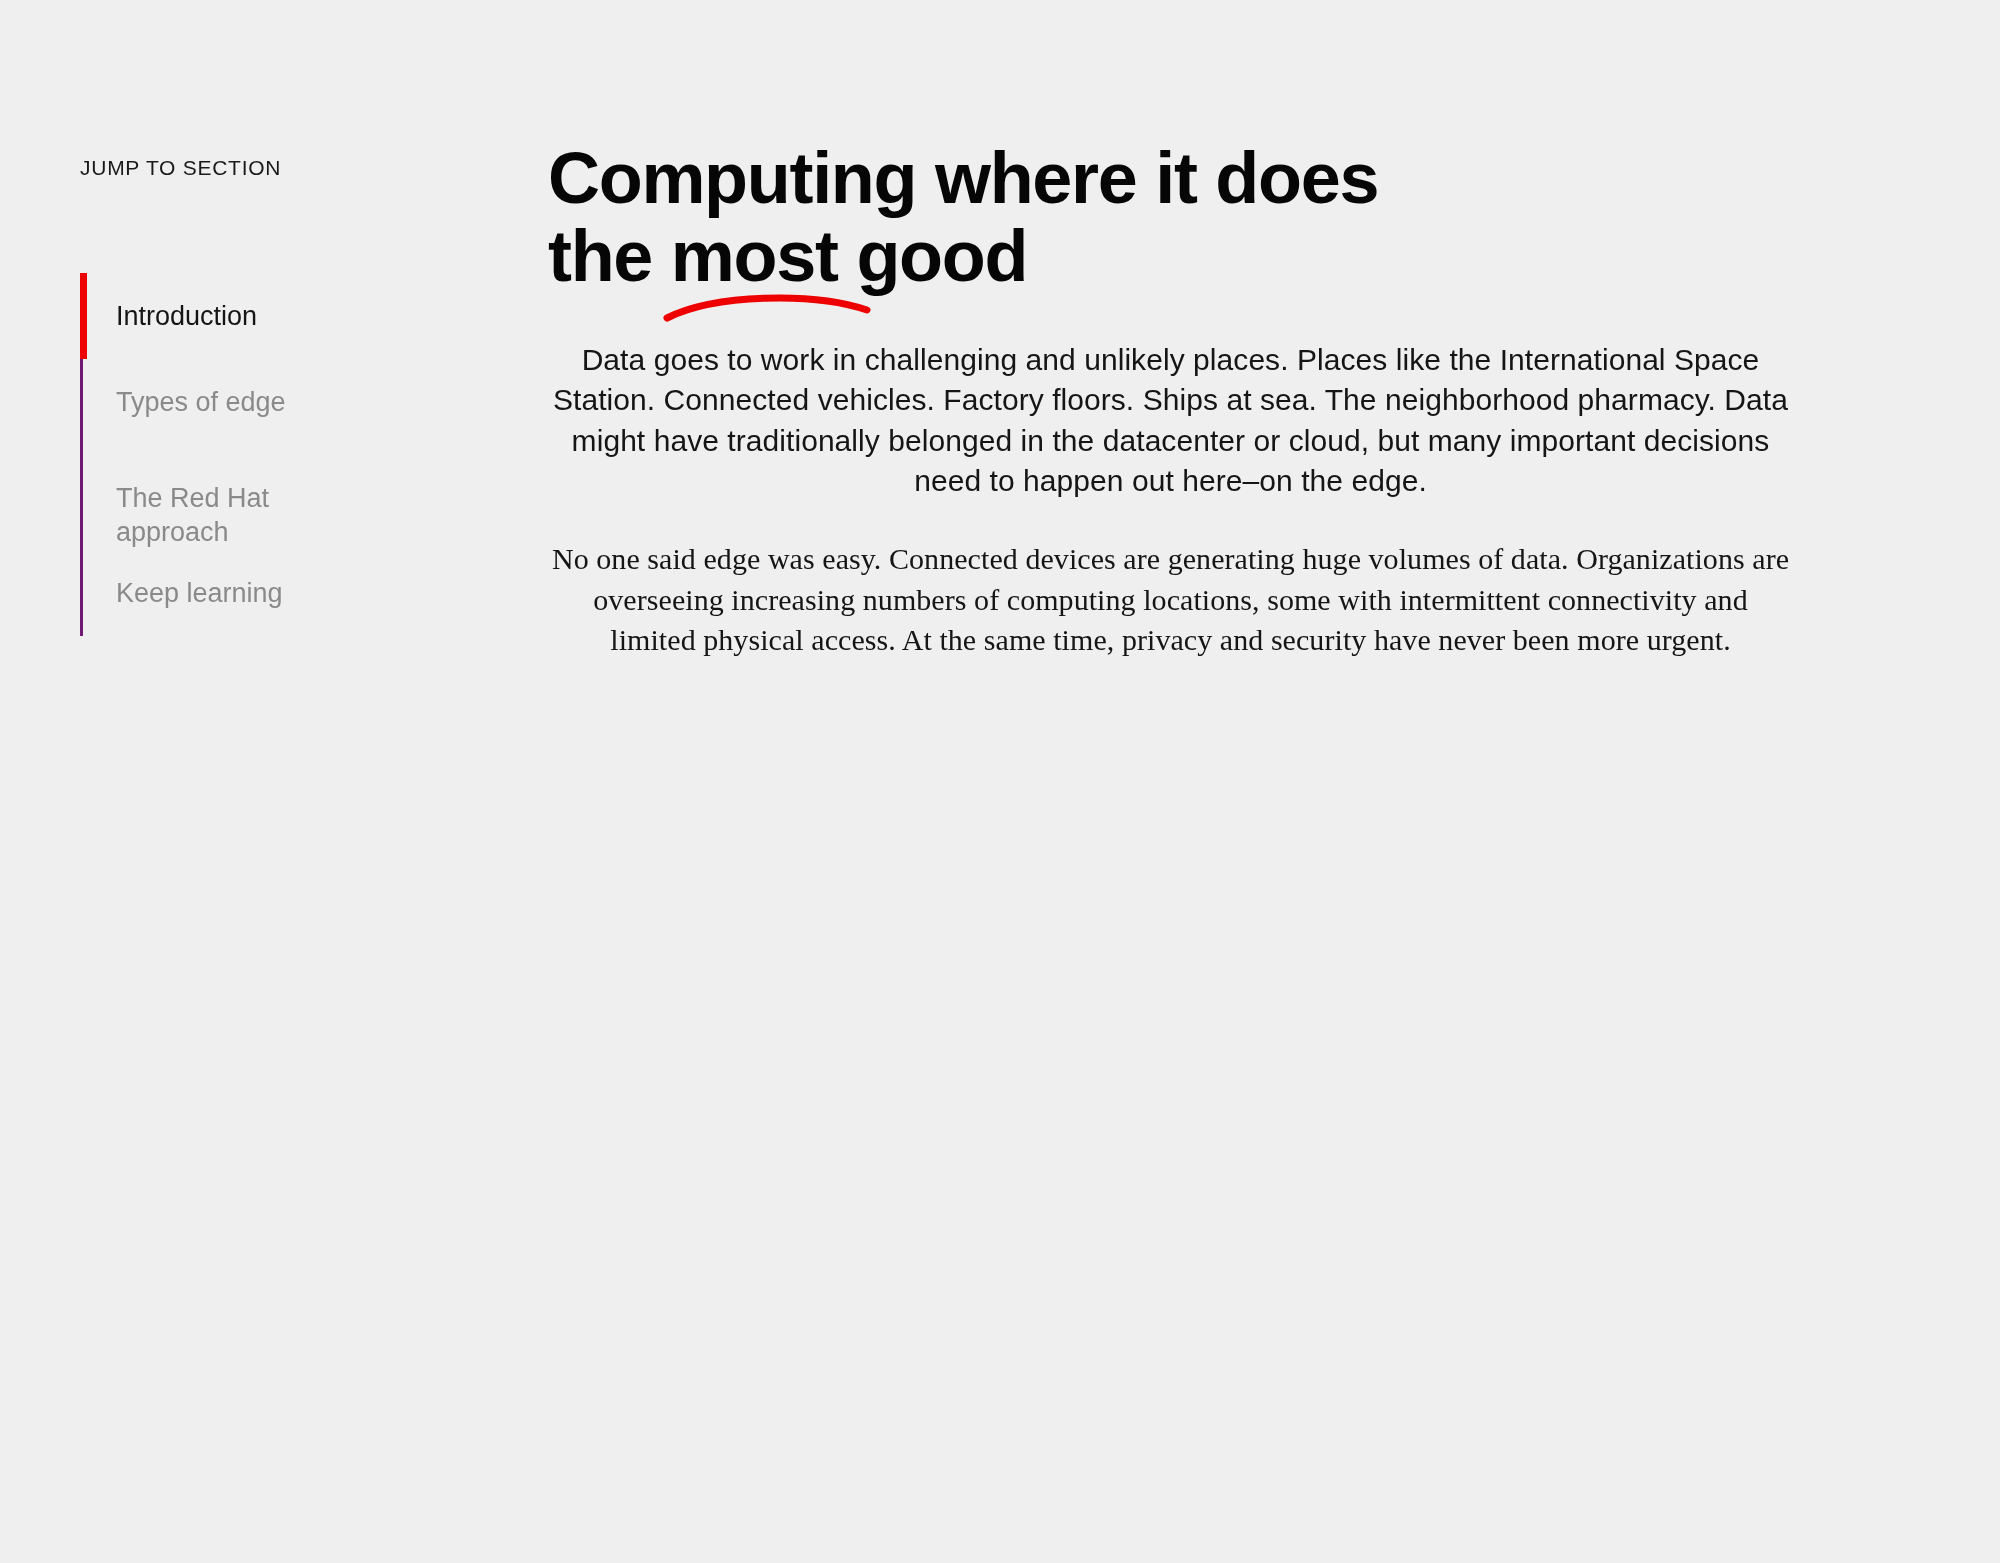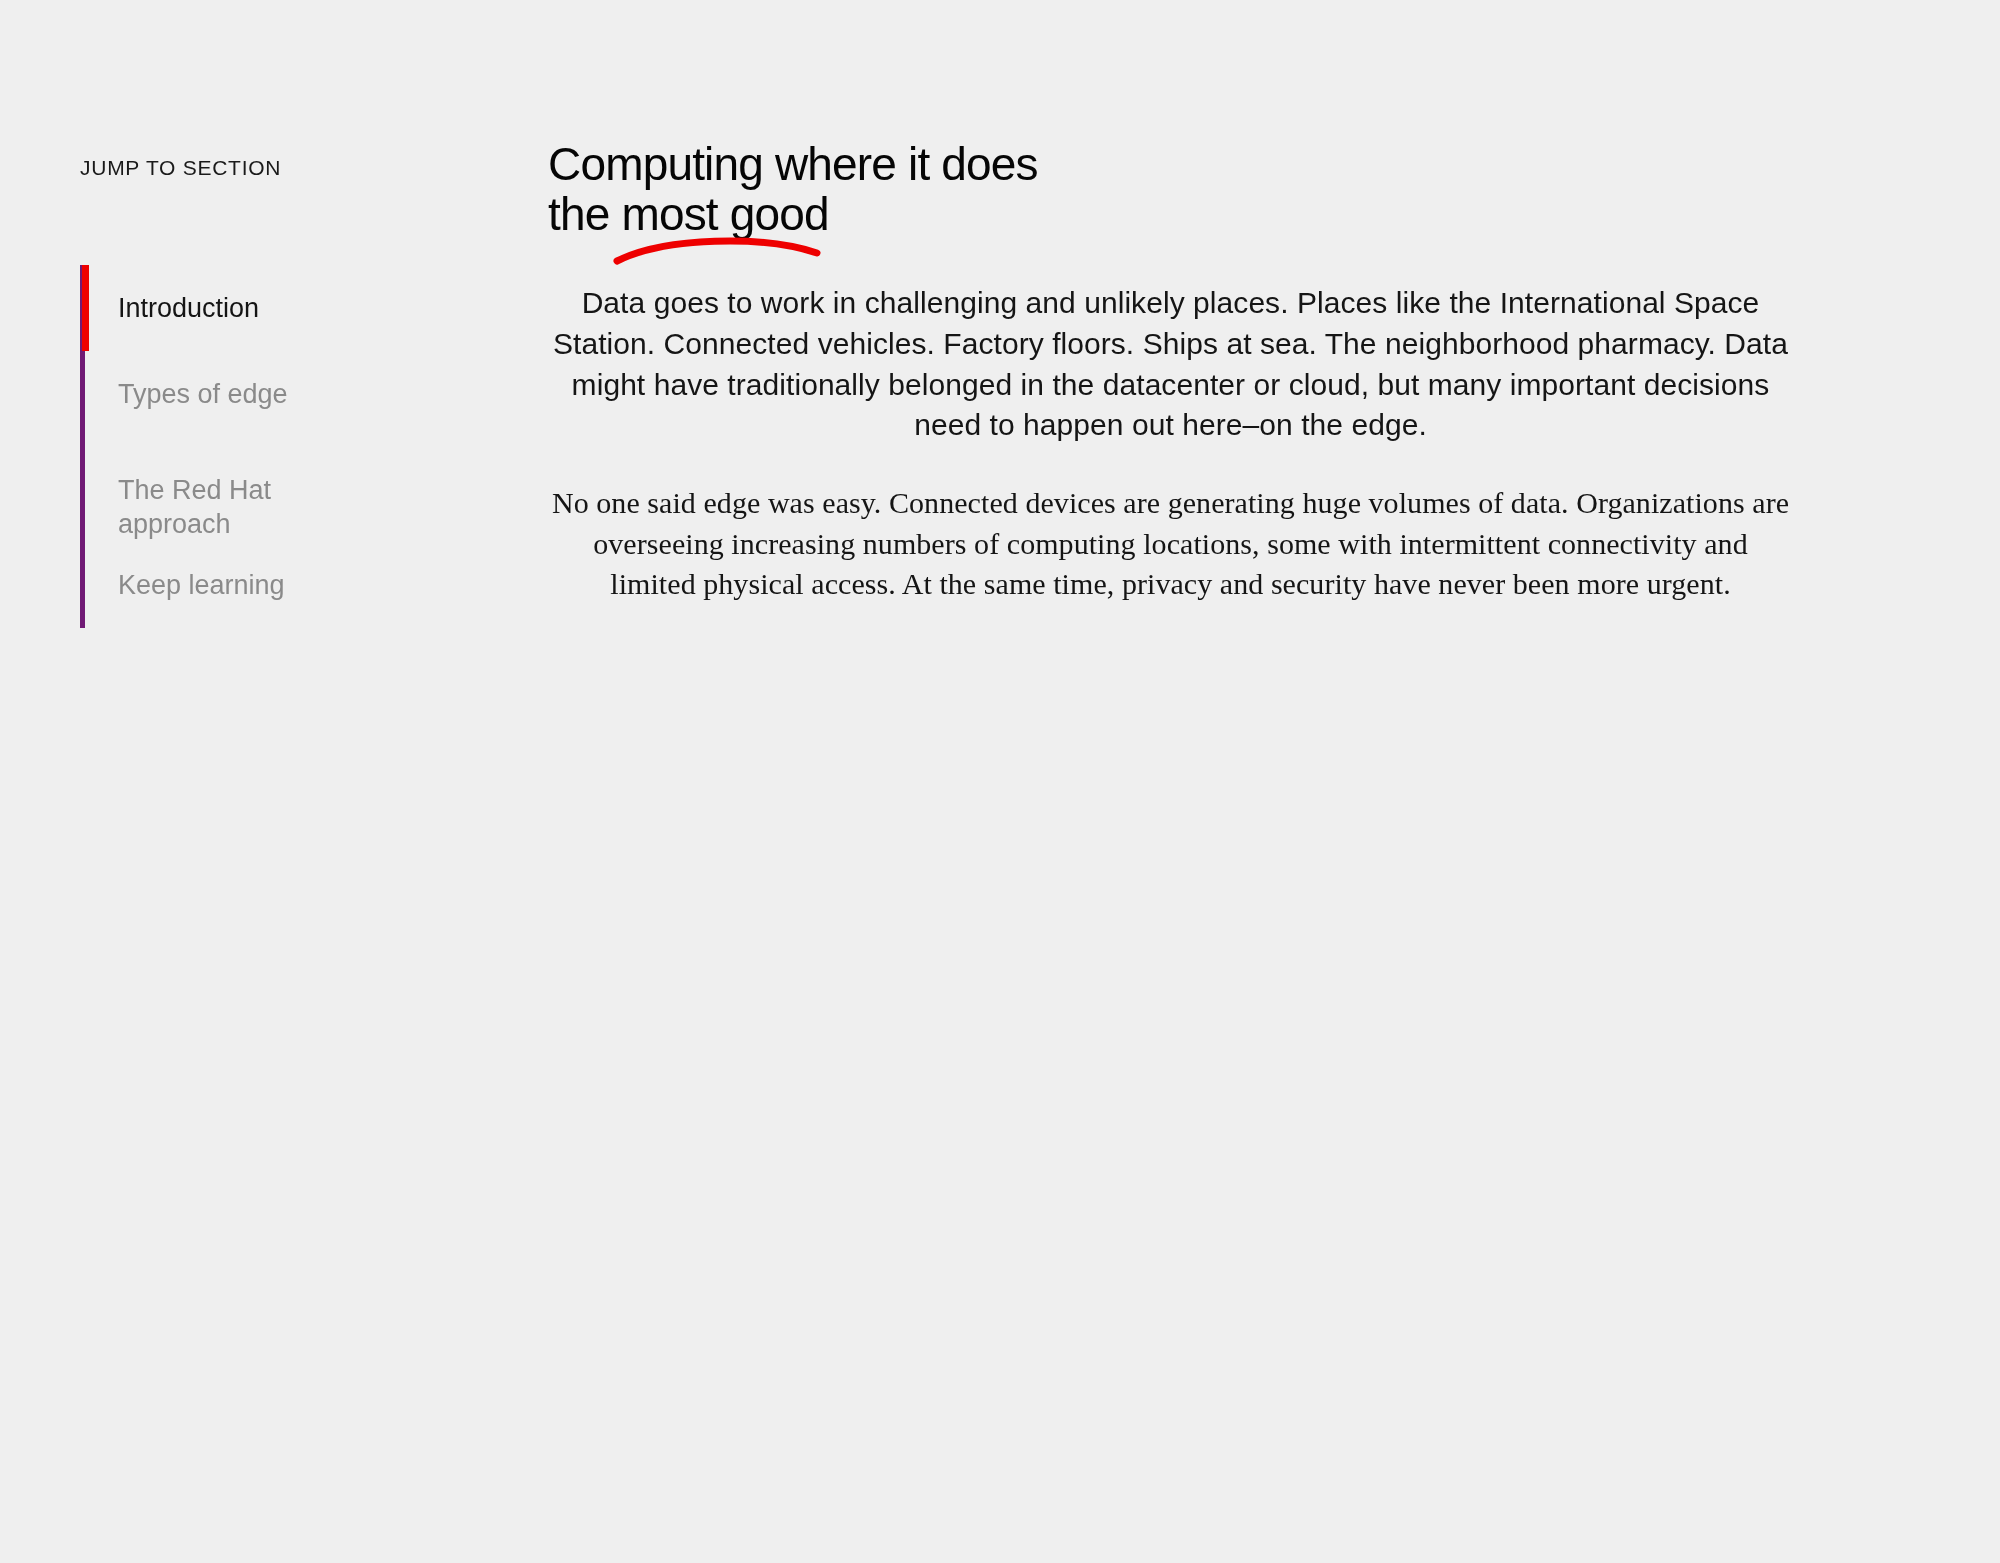--- a/index.html
+++ b/index.html
@@ -34,23 +34,23 @@
     letter-spacing: 0.035em;
     color: #1a1a1a;
     font-weight: 400;
     line-height: 1.2;
     white-space: nowrap;
   }
 
   .nav-list {
     position: absolute;
     left: 0px;
-    top: 110px;        
+    top: 118px;        
     width: 320px;
-    border-left: 5px solid #701a75;
+    border-left: 3px solid #701a75;
     list-style: none;
   }
 
   .nav-item {
     position: relative;
     padding: 0 0 0 33px;
     font-size: 27px;
     line-height: 1.28;
     color: #8a8a8a;
     height: 86px;
@@ -82,23 +82,23 @@
 
   
   .content {
     position: absolute;
     left: 548px;
     top: 140px;
     width: 1250px;
   }
 
   .headline {
-    font-size: 46px;
+    font-size: 72px;
     line-height: 1.08;
-    font-weight: 400;
+    font-weight: 700;
     letter-spacing: -0.018em;
     color: #060606;
     position: relative;
     width: 1000px;
   }
 
   .headline .swoosh-word {
     position: relative;
     display: inline-block;
   }

